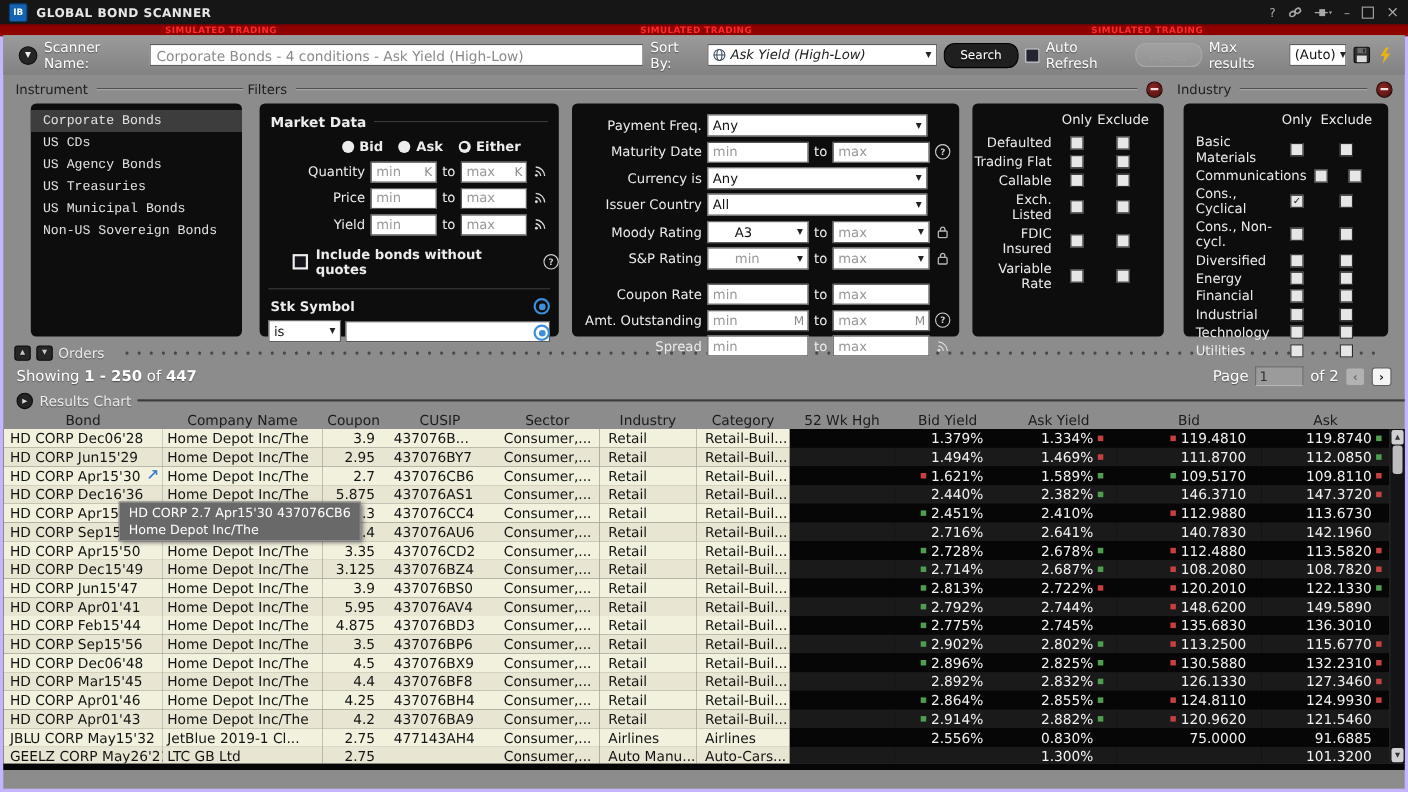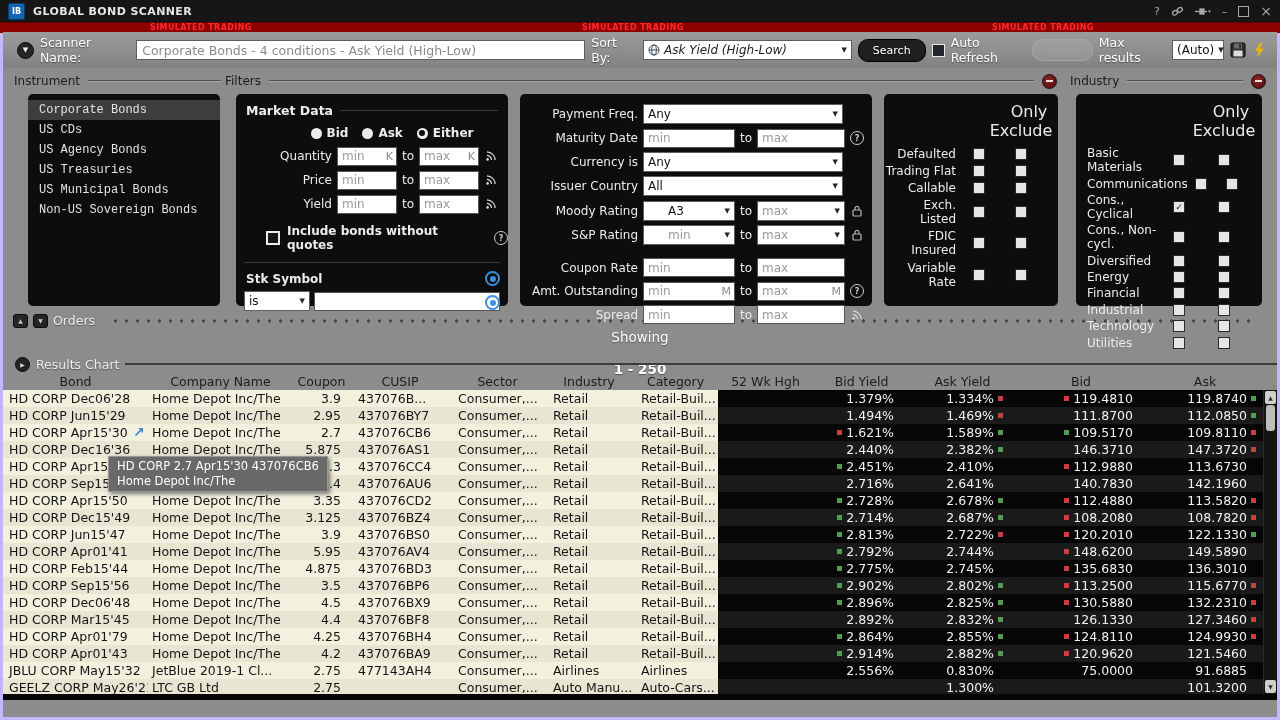--- a/index.html
+++ b/index.html
@@ -79,40 +79,40 @@
   .half-circle{position:absolute;right:8px;bottom:-4px;}
   
   .f-row{display:flex;align-items:center;gap:5px;padding:2.2px 8px 2.2px 0;}
   .f-label{width:118px;text-align:right;flex:0 0 118px;}
   .f-wide{width:200px;}
   .f-half{width:92px;padding-left:24px;} .f-half2{width:88px;}
   .fs-val.ph{color:#999;}
   .gap8{height:9px;}
   .ico-slot{width:14px;display:flex;justify-content:center;flex:0 0 14px;}
   
-  .oe-head{display:flex;align-items:flex-end;padding:8px 12px 5px 0;font-size:16px;flex-direction:column;}
+  .oe-head{display:flex;align-items:flex-end;padding:8px 12px 5px 0;font-size:12px;}
   .oe-head .sp{flex:1;}
   .oe-row{display:flex;align-items:center;padding:1.6px 12px 1.6px 0;}
   .oe-label{flex:1;text-align:right;padding-right:6px;}
   .ind-label{flex:1;text-align:left;padding-left:11px;}
   .slot{display:flex;justify-content:center;align-items:center;}
   .cb{width:10px;height:10px;background:#e6e6e6;border:1px solid #2a2a2a;font-size:9px;line-height:10px;
       text-align:center;color:#111;}
   .ind-row-pad{padding-top:1.2px;padding-bottom:1.2px;}
   
   .collapse-row{height:17px;display:flex;align-items:center;gap:5px;padding:0 10px;color:#ececec;font-size:12.5px;
                 text-shadow:0 1px 1px rgba(0,0,0,.4);}
   .ud-btn{width:13px;height:12px;border-radius:3px;background:#262626;border:1px solid #0c0c0c;color:#c8c8c8;
           font-size:6px;display:flex;align-items:center;justify-content:center;}
   .leader{flex:1;height:4px;margin:0 10px;
           background-image:radial-gradient(circle,#474747 1.5px,transparent 1.7px);
           background-size:11px 4px;background-repeat:repeat-x;background-position:0 50%;}
   
   .showing-row{height:26px;display:flex;align-items:center;padding:0 12px;color:#fff;font-size:13.5px;
-               text-shadow:0 1px 1px rgba(0,0,0,.4);flex-direction:column;}
+               text-shadow:0 1px 1px rgba(0,0,0,.4);}
   .showing-row b{font-weight:bold;}
   .page-ctrl{margin-left:auto;display:flex;align-items:center;gap:6px;}
   .page-input{width:36px;height:16px;background:#9b9b9b;border:1px solid #6a6a6a;border-bottom-color:#b5b5b5;
               color:#2d2d2d;font-size:12px;padding:0 3px;font-family:inherit;text-shadow:none;}
   .pg-btn{width:18px;height:17px;border-radius:3px;display:flex;align-items:center;justify-content:center;
           font-size:11px;font-weight:bold;text-shadow:none;box-sizing:border-box;}
   .pg-prev{background:#b2b2b2;border:1px solid #8d8d8d;color:#6b6b6b;}
   .pg-next{background:#f4f4f4;border:1px solid #5f5f5f;color:#1c1c1c;}
   
   .rc-row{height:18px;display:flex;align-items:center;gap:6px;padding:0 0 0 12px;color:#ececec;font-size:12.5px;
@@ -1204,21 +1204,21 @@
             <span class="dots"></span>
             <span>126.1330</span>
           </div>
           <div class="tc c11 dc">
             <span>127.3460</span>
             <span class="dots dotr"></span>
           </div>
         </div>
         <div class="trow">
           <div class="tc c0 lc">
-            <span>HD CORP Apr01'79</span>
+            <span>HD CORP Apr01'46</span>
           </div>
           <div class="tc c1 lc">
             <span>Home Depot Inc/The</span>
           </div>
           <div class="tc c2 lc">
             <span>4.25</span>
           </div>
           <div class="tc c3 lc">
             <span>437076BH4</span>
           </div>

